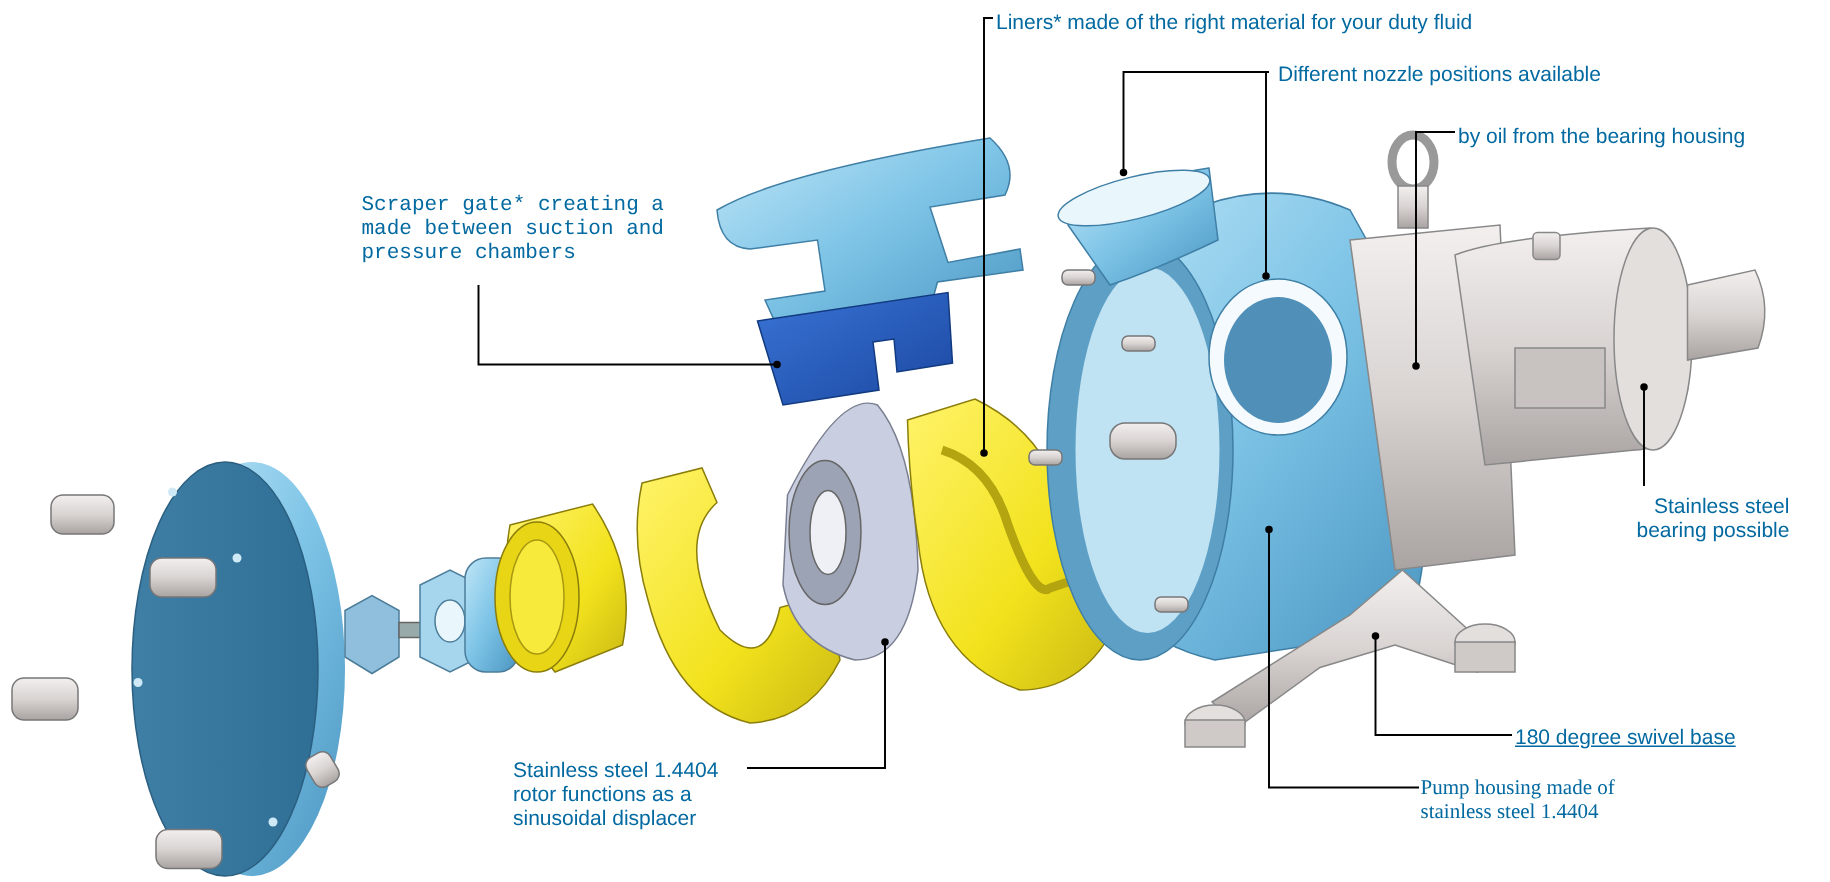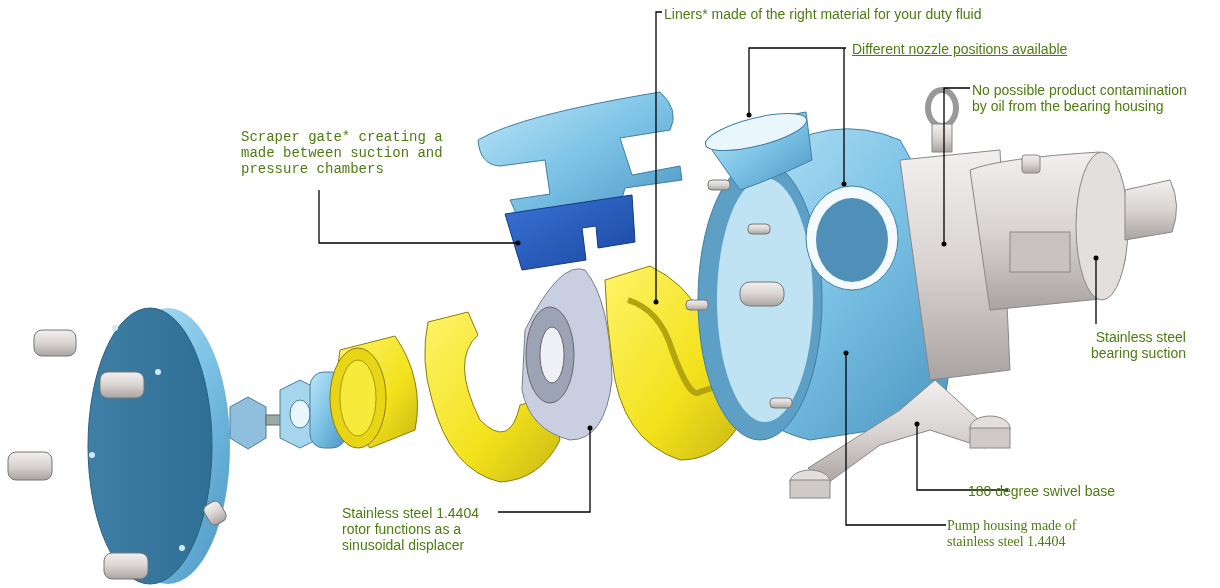--- a/index.html
+++ b/index.html
@@ -1,18 +1,18 @@
 <!DOCTYPE html>
 <html><head>
 <meta charset="utf-8">
 <style>
   html,body{margin:0;padding:0;background:#ffffff;}
   body{width:1220px;height:588px;position:relative;overflow:hidden;font-family:"Liberation Sans",sans-serif;}
   #stage{position:absolute;left:0;top:0;width:1220px;height:588px;}
-  .label{position:absolute;font-size:14px;line-height:16px;color:#4d7c0f;white-space:nowrap;}
+  .label{position:absolute;font-size:14px;line-height:16px;color:#0369a1;white-space:nowrap;}
   svg{position:absolute;left:0;top:0;}
 </style>
 </head>
 <body>
 
 <div id="stage">
 
 <svg width="1220" height="588" viewBox="0 0 1220 588">
   <defs>
     <linearGradient id="gBlue" x1="0" y1="0" x2="1" y2="1">
@@ -156,41 +156,40 @@
     <circle cx="917" cy="424" r="2.5"></circle>
     <circle cx="590" cy="428" r="2.5"></circle>
     <circle cx="846" cy="353" r="2.5"></circle>
   </g>
 </svg>
 
 <div class="label" style="left:664px;top:6px;">
   <div>Liners* made of the right material for your duty fluid</div>
 </div>
 
-<div class="label" style="left:852px;top:41px;text-decoration:underline;">
+<div class="label" style="left:852px;top:41px;">
   <div>Different nozzle positions available</div>
 </div>
 
 <div class="label" style="left:972px;top:82px;">
-  <div>No possible product contamination</div>
   <div>by oil from the bearing housing</div>
 </div>
 
 <div class="label" style="left:241px;top:129px;font-family:Liberation Mono, monospace;">
   <div>Scraper gate* creating a</div>
   <div>made between suction and</div>
   <div>pressure chambers</div>
 </div>
 
 <div class="label" style="left:1091px;top:329px;text-align:right;">
   <div>Stainless steel</div>
-  <div>bearing suction</div>
-</div>
-
-<div class="label" style="left:968px;top:483px;">
+  <div>bearing possible</div>
+</div>
+
+<div class="label" style="left:1010px;top:483px;text-decoration:underline;">
   <div>180 degree swivel base</div>
 </div>
 
 <div class="label" style="left:342px;top:505px;">
   <div>Stainless steel 1.4404</div>
   <div>rotor functions as a</div>
   <div>sinusoidal displacer</div>
 </div>
 
 <div class="label" style="left:947px;top:518px;font-family:Liberation Serif, serif;">

